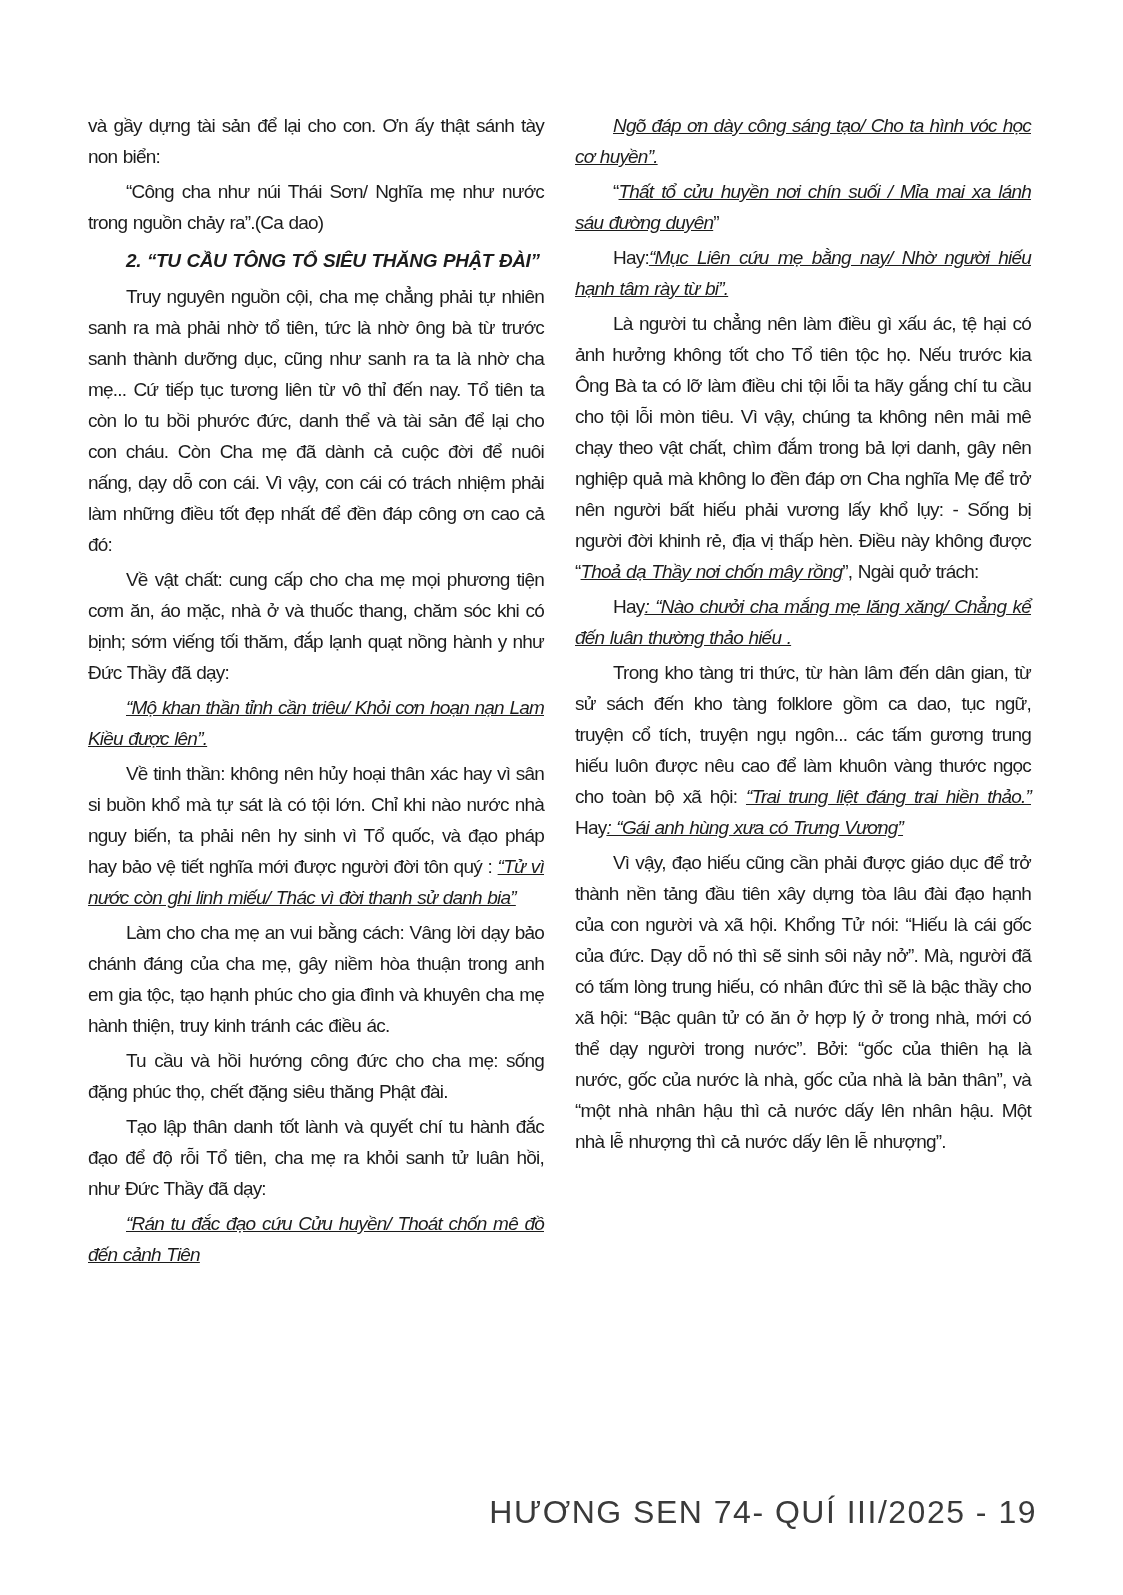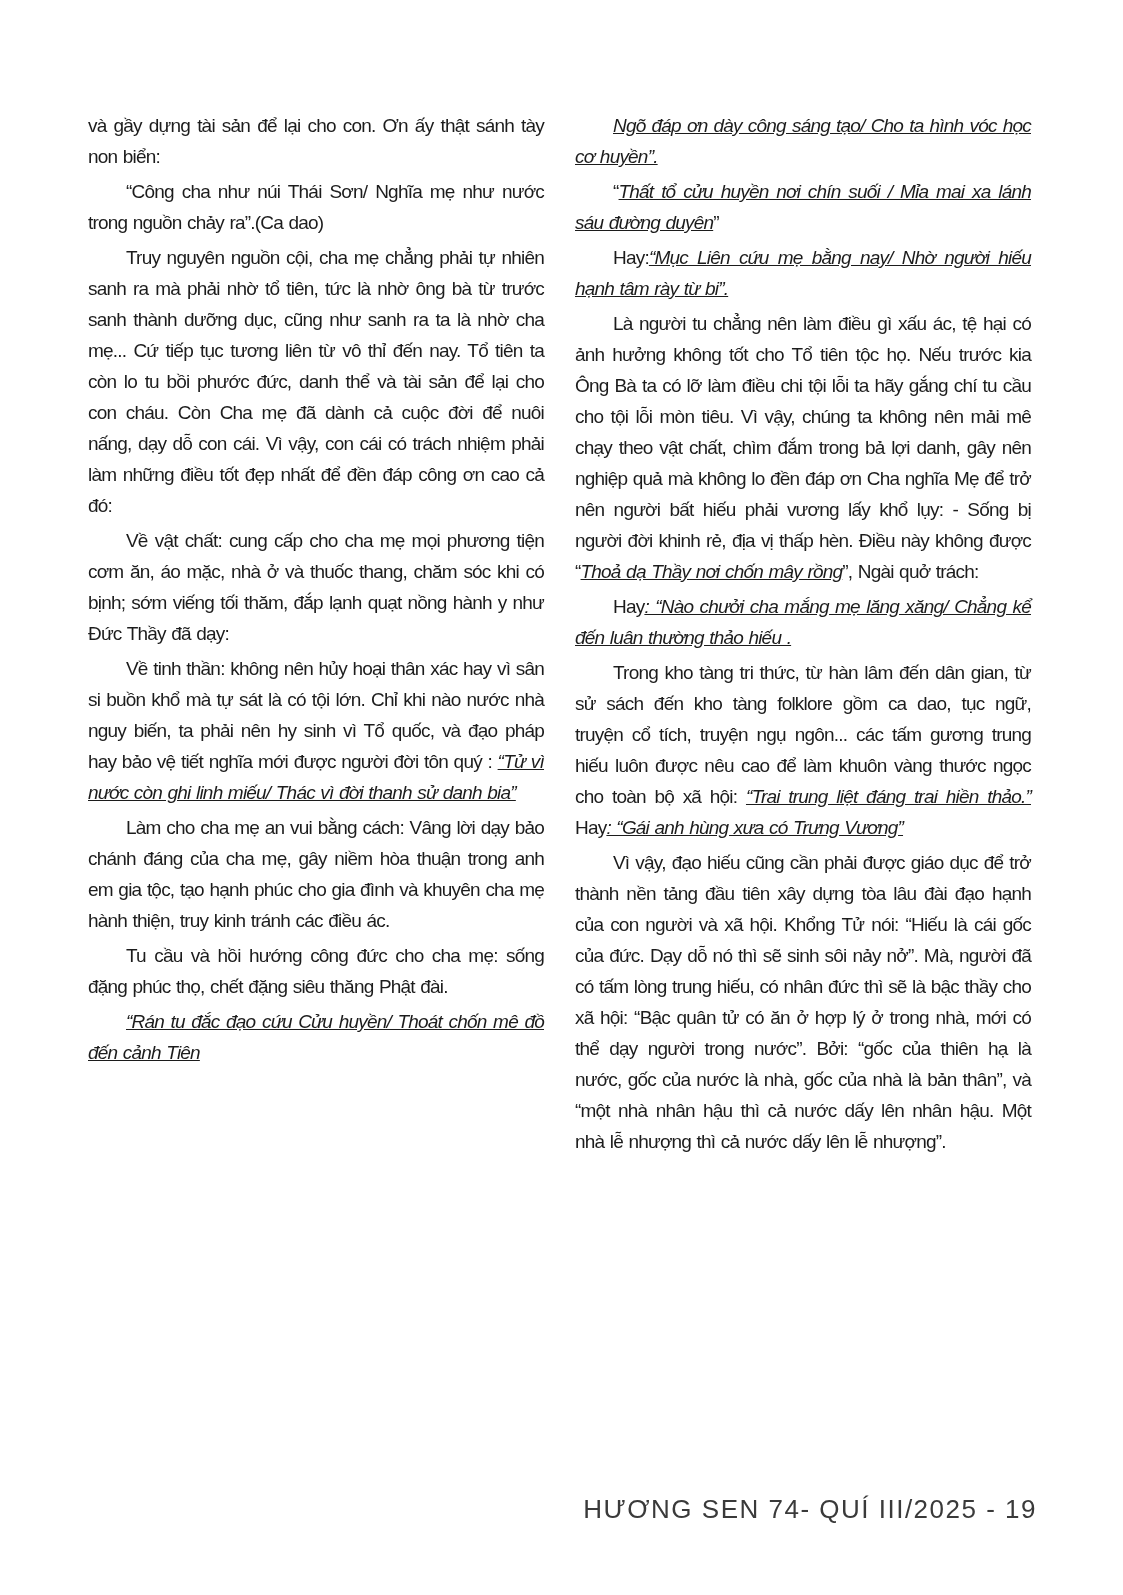--- a/index.html
+++ b/index.html
@@ -42,39 +42,42 @@
     margin-top: 7px;
     margin-bottom: 5px;
     letter-spacing: -0.4px;
   }
   .it { font-style: italic; text-decoration: underline; }
   .footer {
     position: absolute;
     left: 88px; top: 1494px;
     width: 949px;
     text-align: right;
-    font-size: 26px;
+    font-size: 32px;
     letter-spacing: 1.5px;
     color: #3a3a3a;
     font-weight: 400;
   }
 </style>
 </head>
 <body>
 
 <div class="page">
   <div class="columns">
     <div class="col" id="col-left">
         <p class="para cont"><span>và gầy dựng tài sản để lại cho con. Ơn ấy thật sánh tày non biển:</span></p>
         <p class="para"><span>“Công cha như núi Thái Sơn/ Nghĩa mẹ như nước trong nguồn chảy ra”.(Ca dao)</span></p>
+        <p class="para heading"><span>2. “TU CẦU TÔNG TỔ SIÊU THĂNG PHẬT ĐÀI”</span></p>
         <p class="para"><span>Truy nguyên nguồn cội, cha mẹ chẳng phải tự nhiên sanh ra mà phải nhờ tổ tiên, tức là nhờ ông bà từ trước sanh thành dưỡng dục, cũng như sanh ra ta là nhờ cha mẹ... Cứ tiếp tục tương liên từ vô thỉ đến nay. Tổ tiên ta còn lo tu bồi phước đức, danh thể và tài sản để lại cho con cháu. Còn Cha mẹ đã dành cả cuộc đời để nuôi nấng, dạy dỗ con cái. Vì vậy, con cái có trách nhiệm phải làm những điều tốt đẹp nhất để đền đáp công ơn cao cả đó:</span></p>
         <p class="para"><span>Về vật chất: cung cấp cho cha mẹ mọi phương tiện cơm ăn, áo mặc, nhà ở và thuốc thang, chăm sóc khi có bịnh; sớm viếng tối thăm, đắp lạnh quạt nồng hành y như Đức Thầy đã dạy:</span></p>
+        <p class="para"><span class="it">“Mộ khan thần tỉnh cần triêu/ Khỏi cơn hoạn nạn Lam Kiều được lên”.</span></p>
         <p class="para"><span>Về tinh thần: không nên hủy hoại thân xác hay vì sân si buồn khổ mà tự sát là có tội lớn. Chỉ khi nào nước nhà nguy biến, ta phải nên hy sinh vì Tổ quốc, và đạo pháp hay bảo vệ tiết nghĩa mới được người đời tôn quý : </span><span class="it">“Tử vì nước còn ghi linh miếu/ Thác vì đời thanh sử danh bia”</span></p>
         <p class="para"><span>Làm cho cha mẹ an vui bằng cách: Vâng lời dạy bảo chánh đáng của cha mẹ, gây niềm hòa thuận trong anh em gia tộc, tạo hạnh phúc cho gia đình và khuyên cha mẹ hành thiện, truy kinh tránh các điều ác.</span></p>
         <p class="para"><span>Tu cầu và hồi hướng công đức cho cha mẹ: sống đặng phúc thọ, chết đặng siêu thăng Phật đài.</span></p>
+        <p class="para"><span>Tạo lập thân danh tốt lành và quyết chí tu hành đắc đạo để độ rỗi Tổ tiên, cha mẹ ra khỏi sanh tử luân hồi, như Đức Thầy đã dạy:</span></p>
         <p class="para"><span class="it">“Rán tu đắc đạo cứu Cửu huyền/ Thoát chốn mê đồ đến cảnh Tiên</span></p>
       </div>
     <div class="col" id="col-right">
         <p class="para"><span class="it">Ngõ đáp ơn dày công sáng tạo/ Cho ta hình vóc học cơ huyền”.</span></p>
         <p class="para"><span>“</span><span class="it">Thất tổ cửu huyền nơi chín suối / Mỉa mai xa lánh sáu đường duyên</span><span>”</span></p>
         <p class="para"><span>Hay:</span><span class="it">“Mục Liên cứu mẹ bằng nay/ Nhờ người hiếu hạnh tâm rày từ bi”.</span></p>
         <p class="para"><span>Là người tu chẳng nên làm điều gì xấu ác, tệ hại có ảnh hưởng không tốt cho Tổ tiên tộc họ. Nếu trước kia Ông Bà ta có lỡ làm điều chi tội lỗi ta hãy gắng chí tu cầu cho tội lỗi mòn tiêu. Vì vậy, chúng ta không nên mải mê chạy theo vật chất, chìm đắm trong bả lợi danh, gây nên nghiệp quả mà không lo đền đáp ơn Cha nghĩa Mẹ để trở nên người bất hiếu phải vương lấy khổ lụy: - Sống bị người đời khinh rẻ, địa vị thấp hèn. Điều này không được “</span><span class="it">Thoả dạ Thầy nơi chốn mây rồng</span><span>”, Ngài quở trách:</span></p>
         <p class="para"><span>Hay</span><span class="it">: “Nào chưởi cha mắng mẹ lăng xăng/ Chẳng kể đến luân thường thảo hiếu .</span></p>
         <p class="para"><span>Trong kho tàng tri thức, từ hàn lâm đến dân gian, từ sử sách đến kho tàng folklore gồm ca dao, tục ngữ, truyện cổ tích, truyện ngụ ngôn... các tấm gương trung hiếu luôn được nêu cao để làm khuôn vàng thước ngọc cho toàn bộ xã hội: </span><span class="it">“Trai trung liệt đáng trai hiền thảo.”</span><span> Hay</span><span class="it">: “Gái anh hùng xưa có Trưng Vương”</span></p>
         <p class="para"><span>Vì vậy, đạo hiếu cũng cần phải được giáo dục để trở thành nền tảng đầu tiên xây dựng tòa lâu đài đạo hạnh của con người và xã hội. Khổng Tử nói: “Hiếu là cái gốc của đức. Dạy dỗ nó thì sẽ sinh sôi nảy nở”. Mà, người đã có tấm lòng trung hiếu, có nhân đức thì sẽ là bậc thầy cho xã hội: “Bậc quân tử có ăn ở hợp lý ở trong nhà, mới có thể dạy người trong nước”. Bởi: “gốc của thiên hạ là nước, gốc của nước là nhà, gốc của nhà là bản thân”, và “một nhà nhân hậu thì cả nước dấy lên nhân hậu. Một nhà lễ nhượng thì cả nước dấy lên lễ nhượng”.</span></p>

